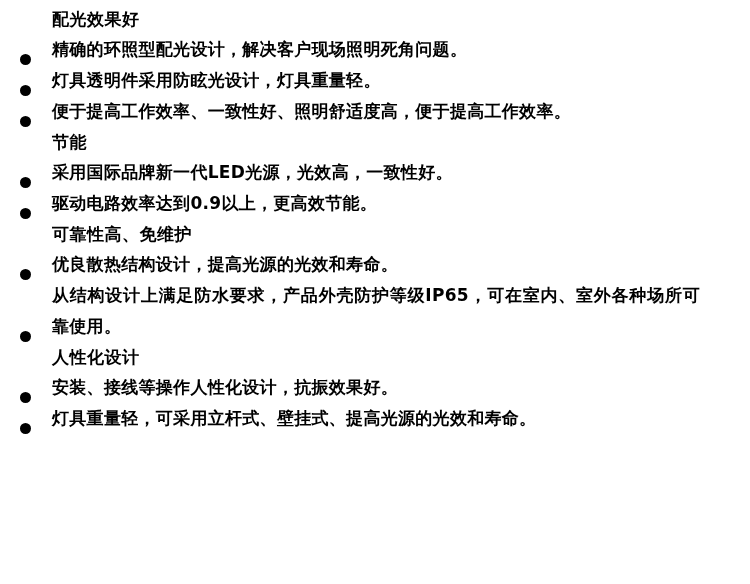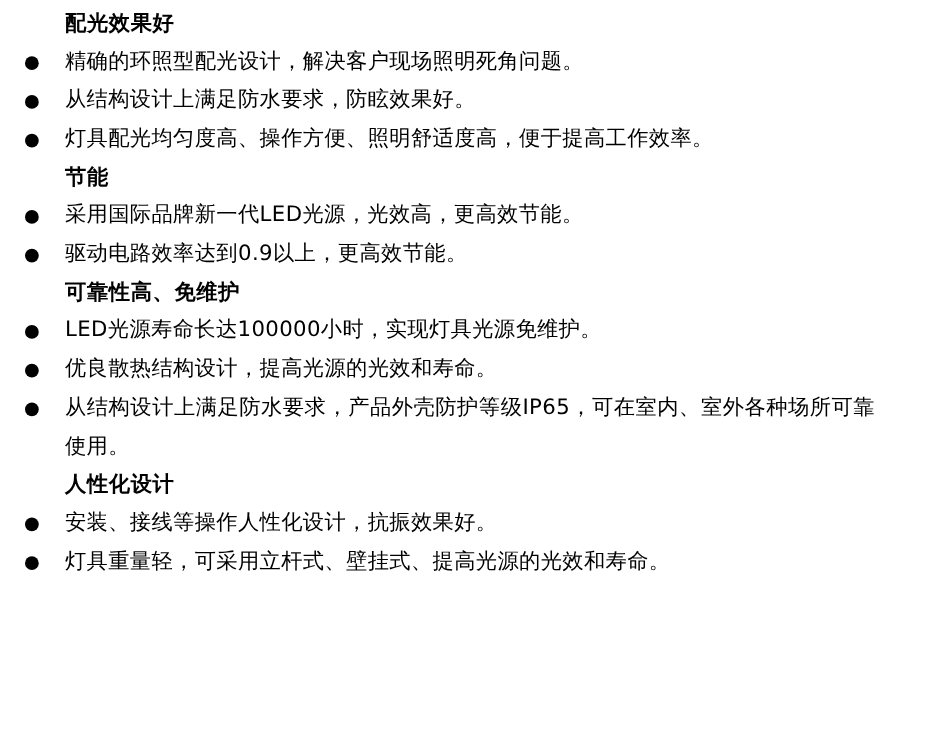--- a/index.html
+++ b/index.html
@@ -26,22 +26,23 @@
   }
   .section-heading {
     font-weight: bold;
     font-size: 17px;
     line-height: 30px;
     margin: 0 0 0 32px;
     letter-spacing: 0.5px;
   }
   .bullet-row {
     display: flex;
-    align-items: flex-start;
+    align-items: flex-end;
     margin: 0;
+    font-weight: bold;
   }
   .bullet-marker {
     flex: 0 0 auto;
     width: 32px;
     display: flex;
     justify-content: flex-start;
     align-items: flex-start;
     padding-top: 11px;
   }
   .bullet-dot {
@@ -69,48 +70,42 @@
       <div class="bullet-row">
         <span class="bullet-marker">
           <span class="bullet-dot"></span>
         </span>
         <div class="bullet-text">精确的环照型配光设计，解决客户现场照明死角问题。</div>
       </div>
       <div class="bullet-row">
         <span class="bullet-marker">
           <span class="bullet-dot"></span>
         </span>
-        <div class="bullet-text">从结构设计上满足防水要求，防眩效果好。</div>
+        <div class="bullet-text">灯具透明件采用防眩光设计，灯具重量轻。</div>
       </div>
       <div class="bullet-row">
         <span class="bullet-marker">
           <span class="bullet-dot"></span>
         </span>
-        <div class="bullet-text">灯具配光均匀度高、操作方便、照明舒适度高，便于提高工作效率。</div>
+        <div class="bullet-text">便于提高工作效率、一致性好、照明舒适度高，便于提高工作效率。</div>
       </div>
       <div class="section-heading">节能</div>
       <div class="bullet-row">
         <span class="bullet-marker">
           <span class="bullet-dot"></span>
         </span>
-        <div class="bullet-text">采用国际品牌新一代LED光源，光效高，更高效节能。</div>
+        <div class="bullet-text">采用国际品牌新一代LED光源，光效高，一致性好。</div>
       </div>
       <div class="bullet-row">
         <span class="bullet-marker">
           <span class="bullet-dot"></span>
         </span>
         <div class="bullet-text">驱动电路效率达到0.9以上，更高效节能。</div>
       </div>
       <div class="section-heading">可靠性高、免维护</div>
-      <div class="bullet-row">
-        <span class="bullet-marker">
-          <span class="bullet-dot"></span>
-        </span>
-        <div class="bullet-text">LED光源寿命长达100000小时，实现灯具光源免维护。</div>
-      </div>
       <div class="bullet-row">
         <span class="bullet-marker">
           <span class="bullet-dot"></span>
         </span>
         <div class="bullet-text">优良散热结构设计，提高光源的光效和寿命。</div>
       </div>
       <div class="bullet-row">
         <span class="bullet-marker">
           <span class="bullet-dot"></span>
         </span>

